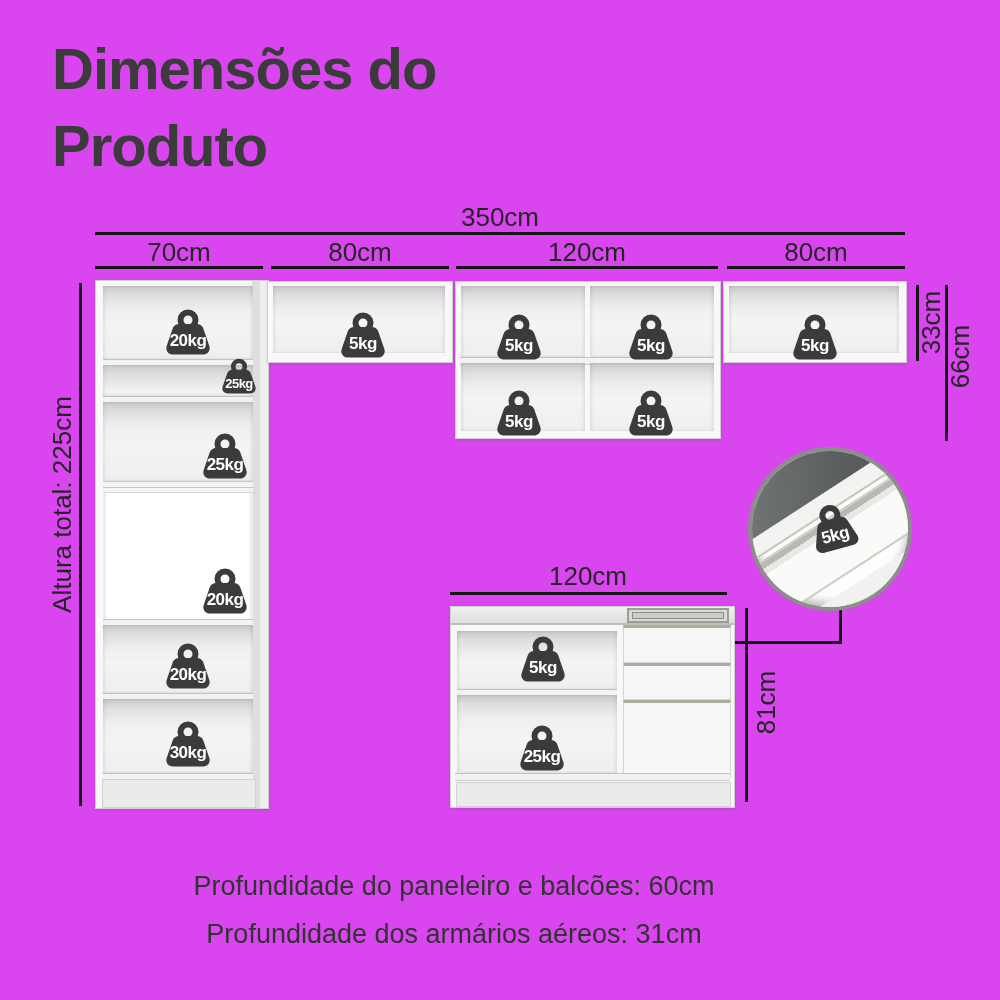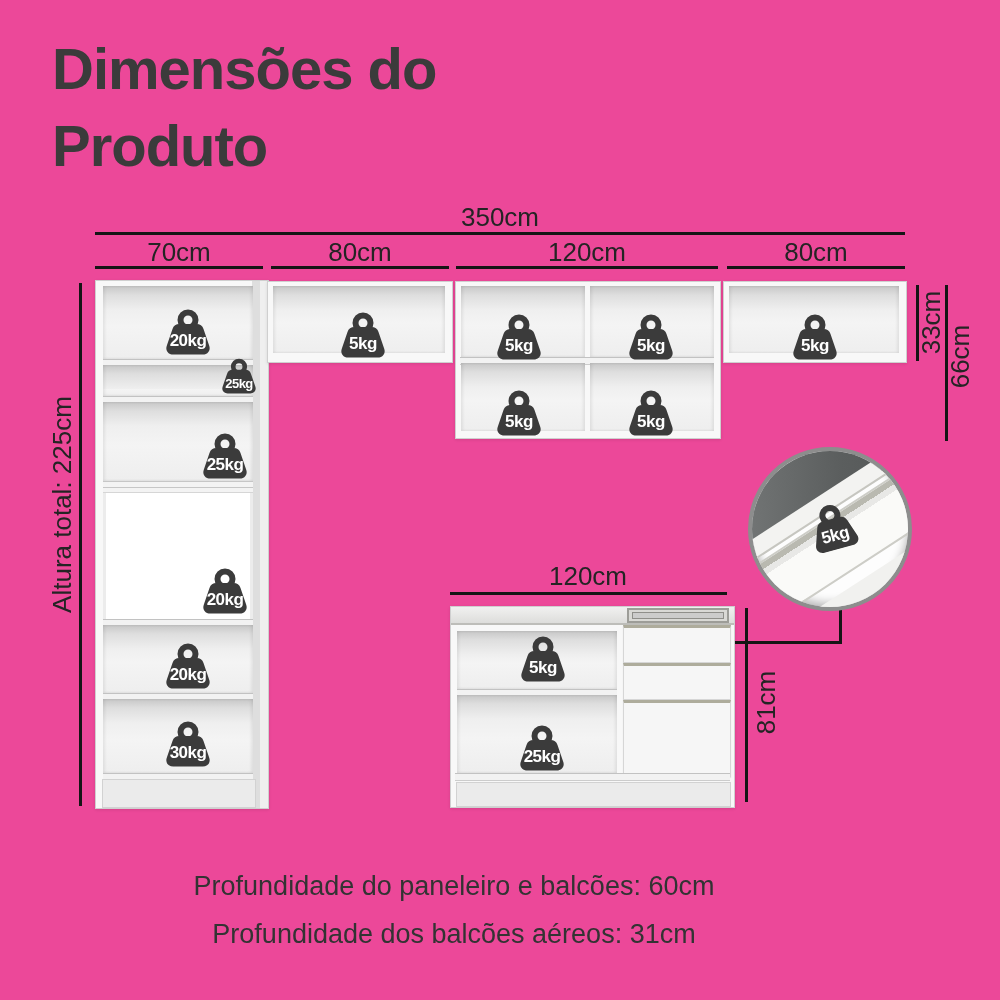--- a/index.html
+++ b/index.html
@@ -1,16 +1,16 @@
 <!DOCTYPE html>
 <html><head>
 <meta charset="utf-8">
 <style>
   html,body{margin:0;padding:0;background:#ffffff;}
-  #stage{position:relative;width:1000px;height:1000px;background:#ec4899;overflow:hidden;
+  #stage{position:relative;width:1000px;height:1000px;background:#d946ef;overflow:hidden;
          font-family:"Liberation Sans","DejaVu Sans",sans-serif;}
 
   
   .title{position:absolute;left:52px;top:30px;width:480px;font-size:58px;line-height:77px;
          font-weight:700;color:#3b3b3b;letter-spacing:-1px;}
   .dim{position:absolute;font-size:26px;color:#242424;white-space:nowrap;}
   .dim.ctr{text-align:center;}
   .dim.rot{transform:rotate(-90deg);text-align:center;}
   .footer{position:absolute;left:104px;top:854px;width:700px;text-align:center;
           font-size:27px;line-height:31px;color:#333;}
@@ -250,16 +250,16 @@
     </div>
   <div class="badge" style="left:516px;top:725px">
     <svg viewBox="0 0 52 46">
         <use href="#kb"></use>
       </svg>
     <span>25kg</span>
     </div>
 
   <div class="footer">
     <div>Profundidade do paneleiro e balcões: 60cm</div>
-    <div>Profundidade dos balcões aéreos: 31cm</div>
+    <div>Profundidade dos armários aéreos: 31cm</div>
   </div>
 
 </div>
 
 </body></html>

